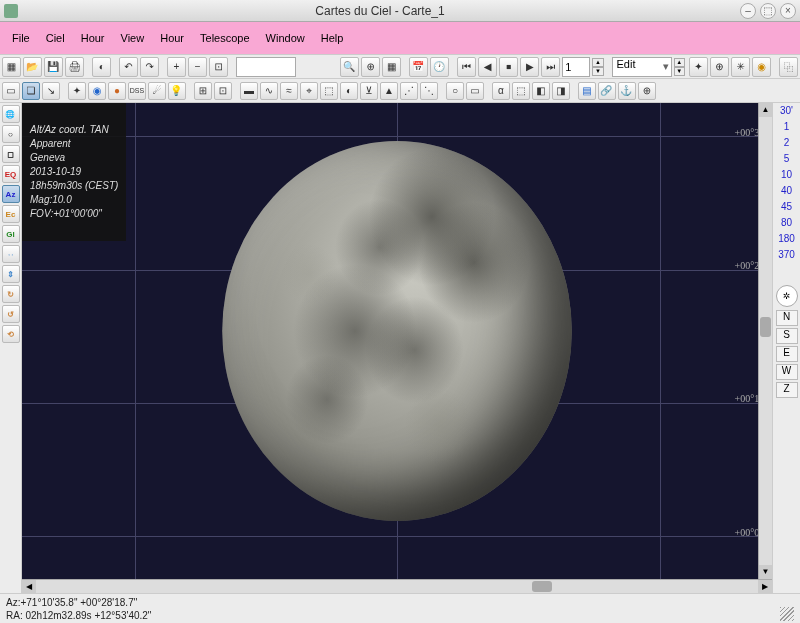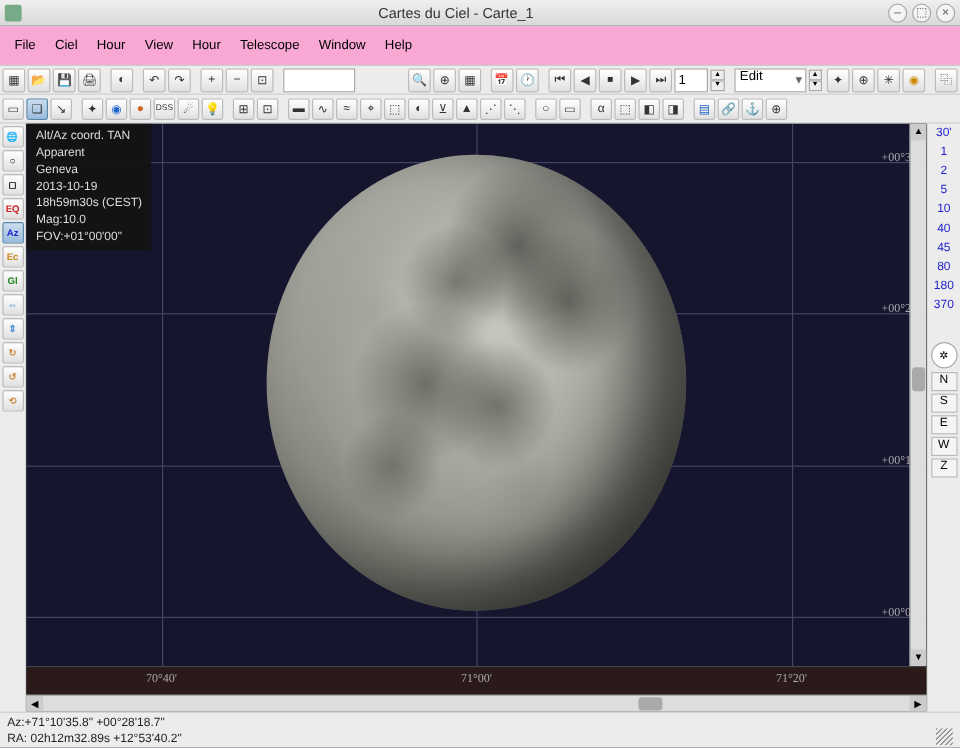--- a/index.html
+++ b/index.html
@@ -39,21 +39,21 @@
 .moon { position:absolute; left:50%; top:50%; width:380px; height:380px; margin-left:-190px; margin-top:-200px; border-radius:50%; overflow:hidden; background: radial-gradient(circle at 55% 35%, #c8c8c0 0%, #b0b0a8 30%, #989890 55%, #707068 80%, #404038 100%); transform:scaleX(0.92); box-shadow: inset -40px -20px 60px rgba(0,0,0,0.6), inset 20px 10px 40px rgba(255,255,255,0.15); }
 .moon::before{content:"";position:absolute;inset:0;background:
  radial-gradient(circle at 60% 20%, rgba(60,60,55,0.7) 0%, transparent 18%),
  radial-gradient(circle at 72% 32%, rgba(55,55,50,0.65) 0%, transparent 16%),
  radial-gradient(circle at 45% 28%, rgba(70,70,65,0.55) 0%, transparent 14%),
  radial-gradient(circle at 38% 50%, rgba(65,65,60,0.6) 0%, transparent 22%),
  radial-gradient(circle at 55% 55%, rgba(60,60,55,0.55) 0%, transparent 18%),
  radial-gradient(circle at 30% 68%, rgba(70,70,65,0.5) 0%, transparent 12%),
  radial-gradient(circle at 62% 75%, rgba(140,140,130,0.4) 0%, transparent 10%),
  radial-gradient(circle at 25% 35%, rgba(150,150,140,0.3) 0%, transparent 8%);}
-.infopanel { position:absolute; left:0; top:0; background:rgba(20,20,20,0.92); color:#ddd; font-size:10px; padding:4px 8px; line-height:14px; }
+.infopanel { position:absolute; left:0; top:0; background:rgba(20,20,20,0.92); color:#ddd; font-size:10px; padding:20px 8px; line-height:14px;font-style:italic; }
 .xticks { height:24px; background:#2a1a1a; border-top:1px solid #444; position:relative; }
 .xticks .xt { position:absolute; top:4px; color:#aaa; font-size:10px; font-family:serif; transform:translateX(-50%); }
 .vscroll { position:absolute; right:0; top:0; bottom:0; width:14px; background:#ddd; border-left:1px solid #aaa; }
 .vscroll .thumb { position:absolute; left:1px; right:1px; top:45%; height:20px; background:#aaa; border-radius:3px; }
 .vscroll .arr { position:absolute; left:0; right:0; height:14px; background:#ccc; text-align:center; font-size:8px; line-height:14px; cursor:pointer; }
 .hscroll { height:14px; background:#ddd; border-top:1px solid #aaa; position:relative; }
 .hscroll .thumb { position:absolute; top:1px; bottom:1px; left:68%; width:20px; background:#aaa; border-radius:3px; }
 .hscroll .arr { position:absolute; top:0; bottom:0; width:14px; background:#ccc; text-align:center; font-size:8px; line-height:14px; cursor:pointer; }
 .statusbar { height:30px; background:#ececec; border-top:1px solid #ccc; padding:2px 6px; font-size:10px; color:#222; line-height:13px; display:flex; justify-content:space-between; }
 .resizer { width:14px; height:14px; align-self:flex-end; background:repeating-linear-gradient(135deg,#999 0,#999 1px,transparent 1px,transparent 3px); }
@@ -215,25 +215,20 @@
         <div>18h59m30s (CEST)</div>
         <div>Mag:10.0</div>
         <div>FOV:+01°00'00"</div>
       </div>
       <div class="vscroll">
         <div class="arr" style="top:0">▲</div>
         <div class="thumb"></div>
         <div class="arr" style="bottom:0">▼</div>
       </div>
     </div>
-    <div class="xticks">
-      <div class="xt" style="left:15%">70°40'</div>
-      <div class="xt" style="left:50%">71°00'</div>
-      <div class="xt" style="left:85%">71°20'</div>
-    </div>
     <div class="hscroll">
       <div class="arr" style="left:0">◀</div>
       <div class="thumb"></div>
       <div class="arr" style="right:0">▶</div>
     </div>
   </div>
 
   <div class="rightbar">
     <div class="rbtn"><span>30'</span></div>
     <div class="rbtn"><span>1</span></div>

